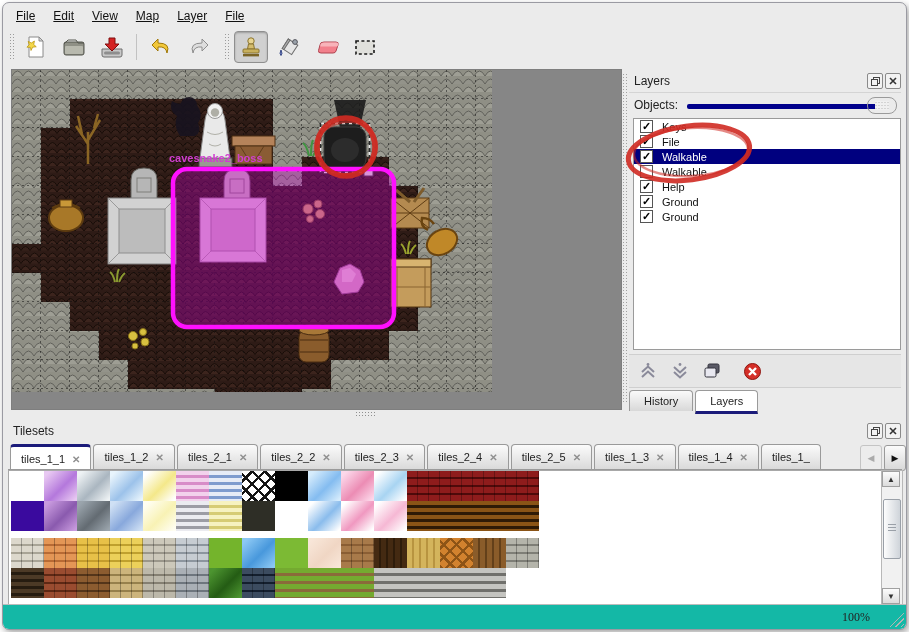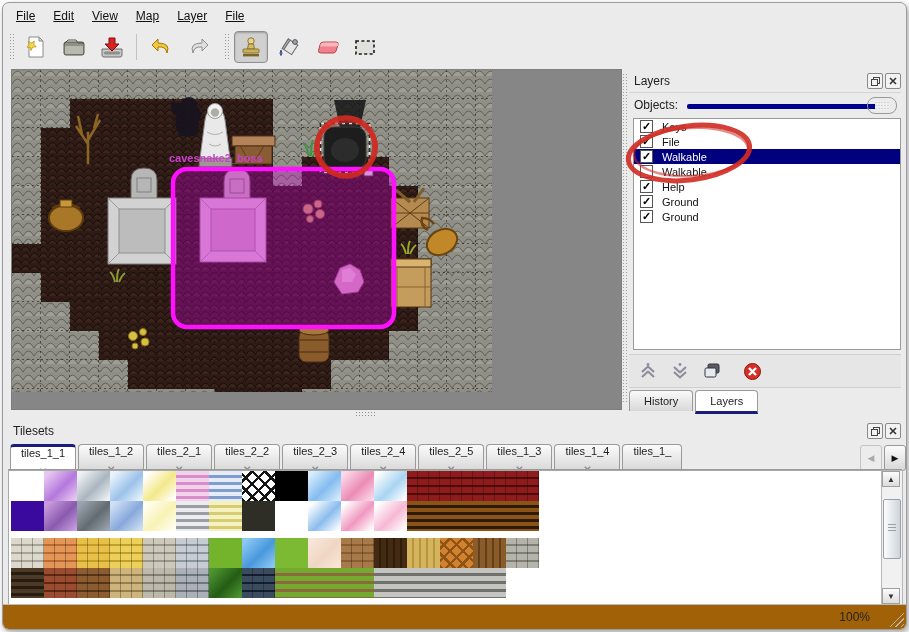--- a/index.html
+++ b/index.html
@@ -43,39 +43,39 @@
   .lbtn{width:26px;height:26px;display:flex;align-items:center;justify-content:center;margin-left:6px;}
   .bt-tabs{position:absolute;left:626px;top:387px;height:22px;display:flex;}
   .btab{height:20px;padding:0 14px;font-size:11px;display:flex;align-items:center;border:1px solid #9a9a9a;
         border-bottom:none;border-radius:4px 4px 0 0;background:linear-gradient(#fafafa,#d8d8d8);margin-right:2px;color:#222;}
   .btab.active{background:#fff;border-bottom:3px solid #1b1b7a;border-radius:4px 4px 0 0;}
   .ann-overlay{position:absolute;pointer-events:none;}
   
   .ts-title{position:absolute;left:10px;top:421px;font-size:12px;color:#222;}
   .ts-tabs{position:absolute;left:7px;top:441px;height:26px;display:flex;width:850px;overflow:hidden;}
   .ttab{height:24px;padding:0 10px;font-size:11px;display:flex;align-items:center;gap:7px;border:1px solid #9a9a9a;
-        border-bottom:none;border-radius:4px 4px 0 0;background:linear-gradient(#fbfbfb,#dadada);margin-right:2px;color:#222;white-space:nowrap;flex-direction:column;}
+        border-bottom:none;border-radius:4px 4px 0 0;background:linear-gradient(#fbfbfb,#dadada);margin-right:2px;color:#222;white-space:nowrap;}
   .ttab.active{background:#ffffff;border-top:3px solid #1b1b7a;}
   .ttab.partial{max-width:46px;overflow:hidden;}
   .tabline{position:absolute;left:5px;top:466px;width:894px;height:1px;background:#9a9a9a;}
   .tab-arrows{position:absolute;left:855px;top:442px;display:flex;}
   .arrbtn{width:20px;height:24px;border:1px solid #9a9a9a;background:linear-gradient(#fbfbfb,#d8d8d8);
           display:flex;align-items:center;justify-content:center;font-size:9px;color:#111;border-radius:3px;margin-left:2px;}
   .arrbtn.disabled{color:#aaa;border-color:#c4c4c4;background:#ececec;}
   .palette{position:absolute;left:5px;top:467px;width:872px;height:133px;background:#ffffff;border:1px solid #a8a8a8;overflow:hidden;}
   .tile{position:absolute;width:33px;height:30px;box-sizing:border-box;}
   .vscroll{position:absolute;left:878px;top:467px;width:20px;height:133px;background:#f1f1f1;border:1px solid #b8b8b8;}
   .sbtn{position:absolute;left:0;width:18px;height:16px;background:linear-gradient(#fcfcfc,#dcdcdc);border:1px solid #a0a0a0;
         font-size:8px;display:flex;align-items:center;justify-content:center;color:#333;box-sizing:border-box;}
   .sthumb{position:absolute;left:1px;top:28px;width:16px;height:58px;background:linear-gradient(90deg,#fdfdfd,#cfd4da);
           border:1px solid #9aa0a8;border-radius:2px;}
   .sthumb:before{content:"";position:absolute;left:4px;top:24px;width:8px;height:8px;
           background:repeating-linear-gradient(180deg,#9aa0a8 0 1px,rgba(0,0,0,0) 1px 3px);}
   
-  .statusbar{position:absolute;left:0;bottom:0;width:100%;height:24px;border-top:1px solid #bcbcbc;background:#a16207;}
+  .statusbar{position:absolute;left:0;bottom:0;width:100%;height:24px;border-top:1px solid #bcbcbc;background:#14b8a6;font-family:Liberation Serif, serif;}
   .zoomlvl{position:absolute;right:36px;top:5px;font-size:12px;color:#222;}
   .sizegrip{position:absolute;right:2px;bottom:2px;width:18px;height:18px;
             background:repeating-linear-gradient(135deg,rgba(0,0,0,0) 0 3px,#b4b4b4 3px 4px);
             clip-path:polygon(100% 0,100% 100%,0 100%);}
 </style>
 </head>
 <body>
 
 <div class="window">
 

